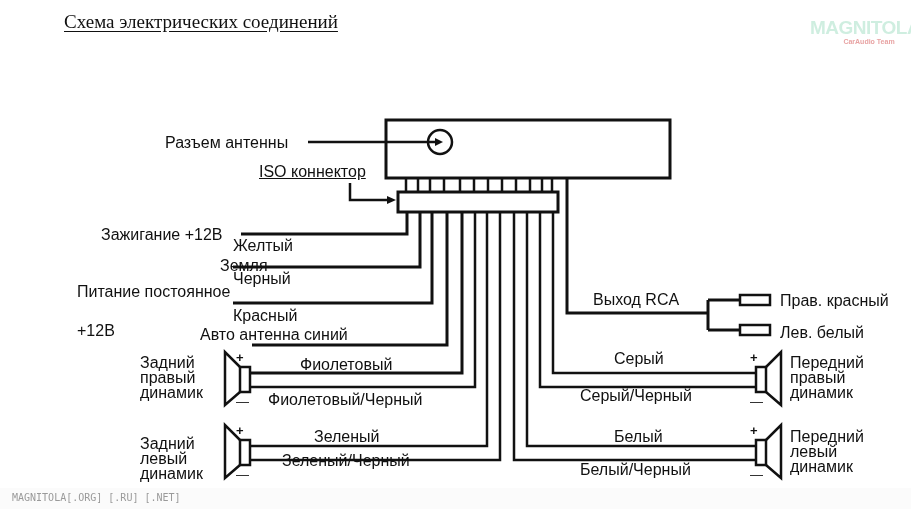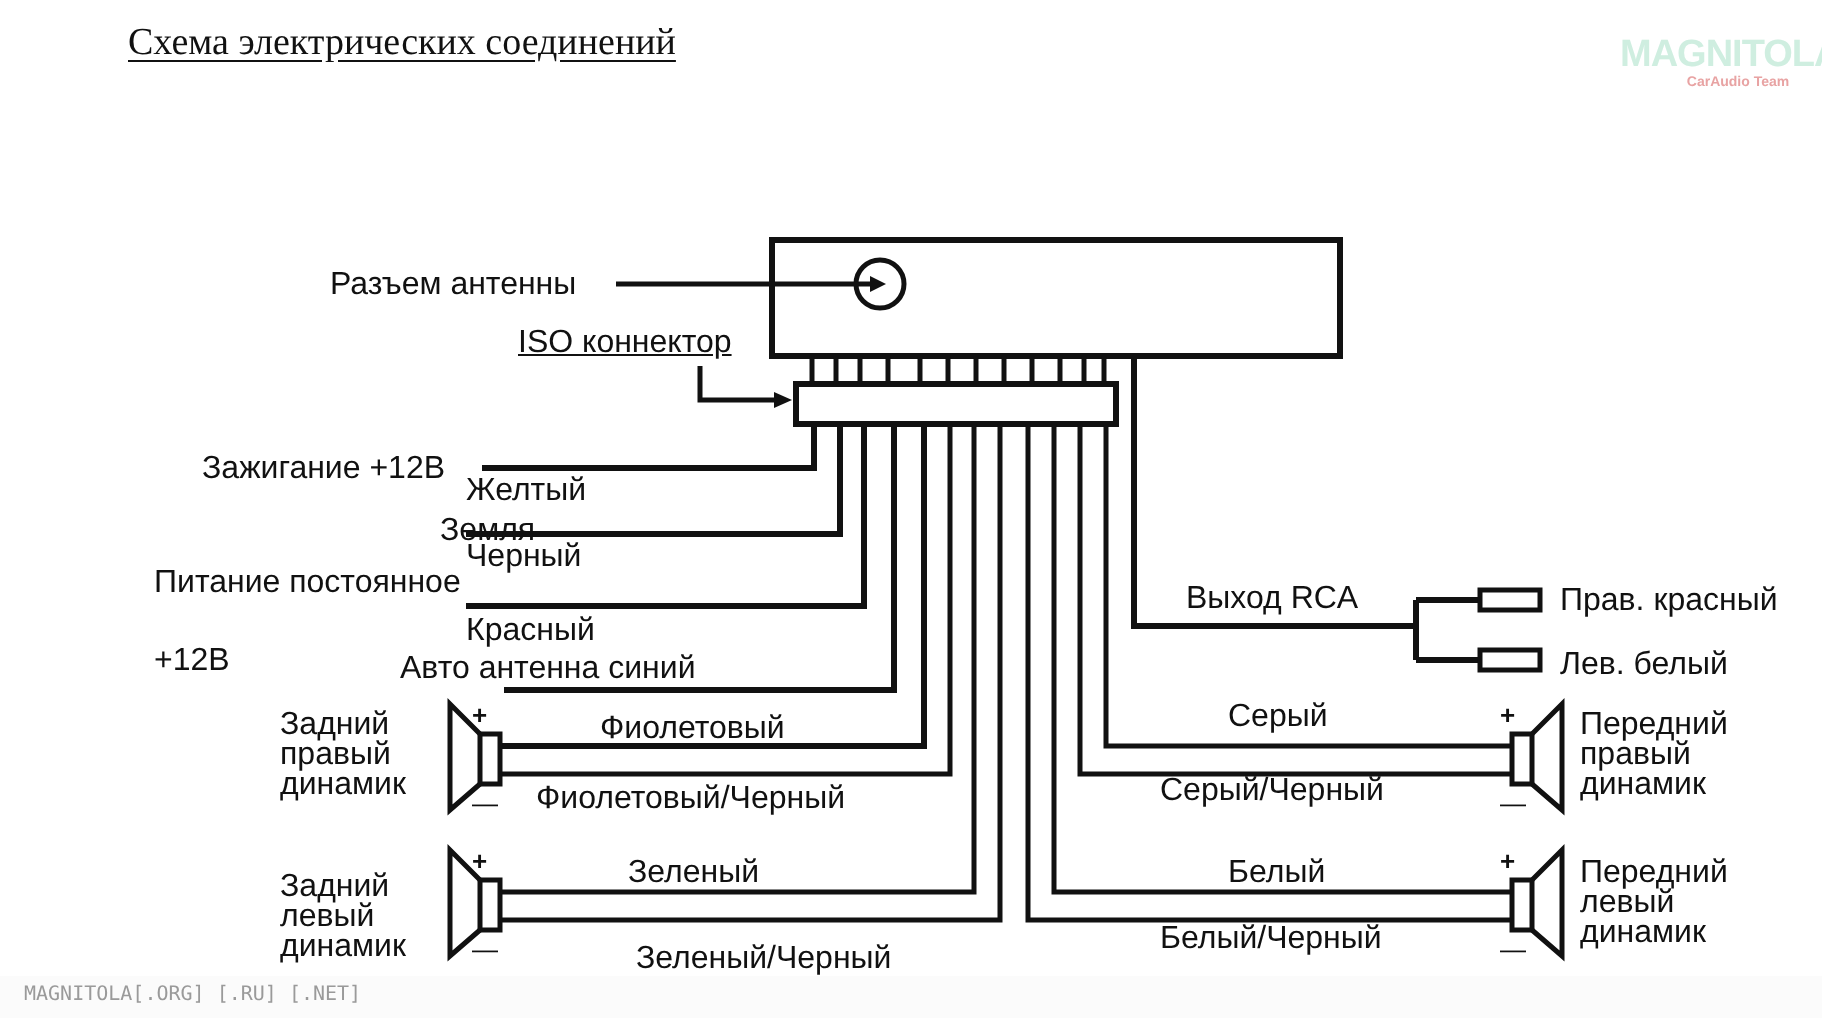--- a/index.html
+++ b/index.html
@@ -116,21 +116,21 @@
 </div>
 <div class="lbl" style="left:300px; top:357px;">Фиолетовый</div>
 <div class="lbl" style="left:268px; top:392px;">Фиолетовый/Черный</div>
 
 <div class="lbl r" style="left:140px; top:436px; width:66px;">
   <div>Задний</div>
   <div>левый</div>
   <div>динамик</div>
 </div>
 <div class="lbl" style="left:314px; top:429px;">Зеленый</div>
-<div class="lbl" style="left:282px; top:472px;margin-left:36px;">Зеленый/Черный</div>
+<div class="lbl" style="left:282px; top:453px;">Зеленый/Черный</div>
 
 <div class="lbl" style="left:790px; top:355px;">
   <div>Передний</div>
   <div>правый</div>
   <div>динамик</div>
 </div>
 <div class="lbl" style="left:614px; top:351px;">Серый</div>
 <div class="lbl" style="left:580px; top:388px;">Серый/Черный</div>
 
 <div class="lbl" style="left:790px; top:429px;">

